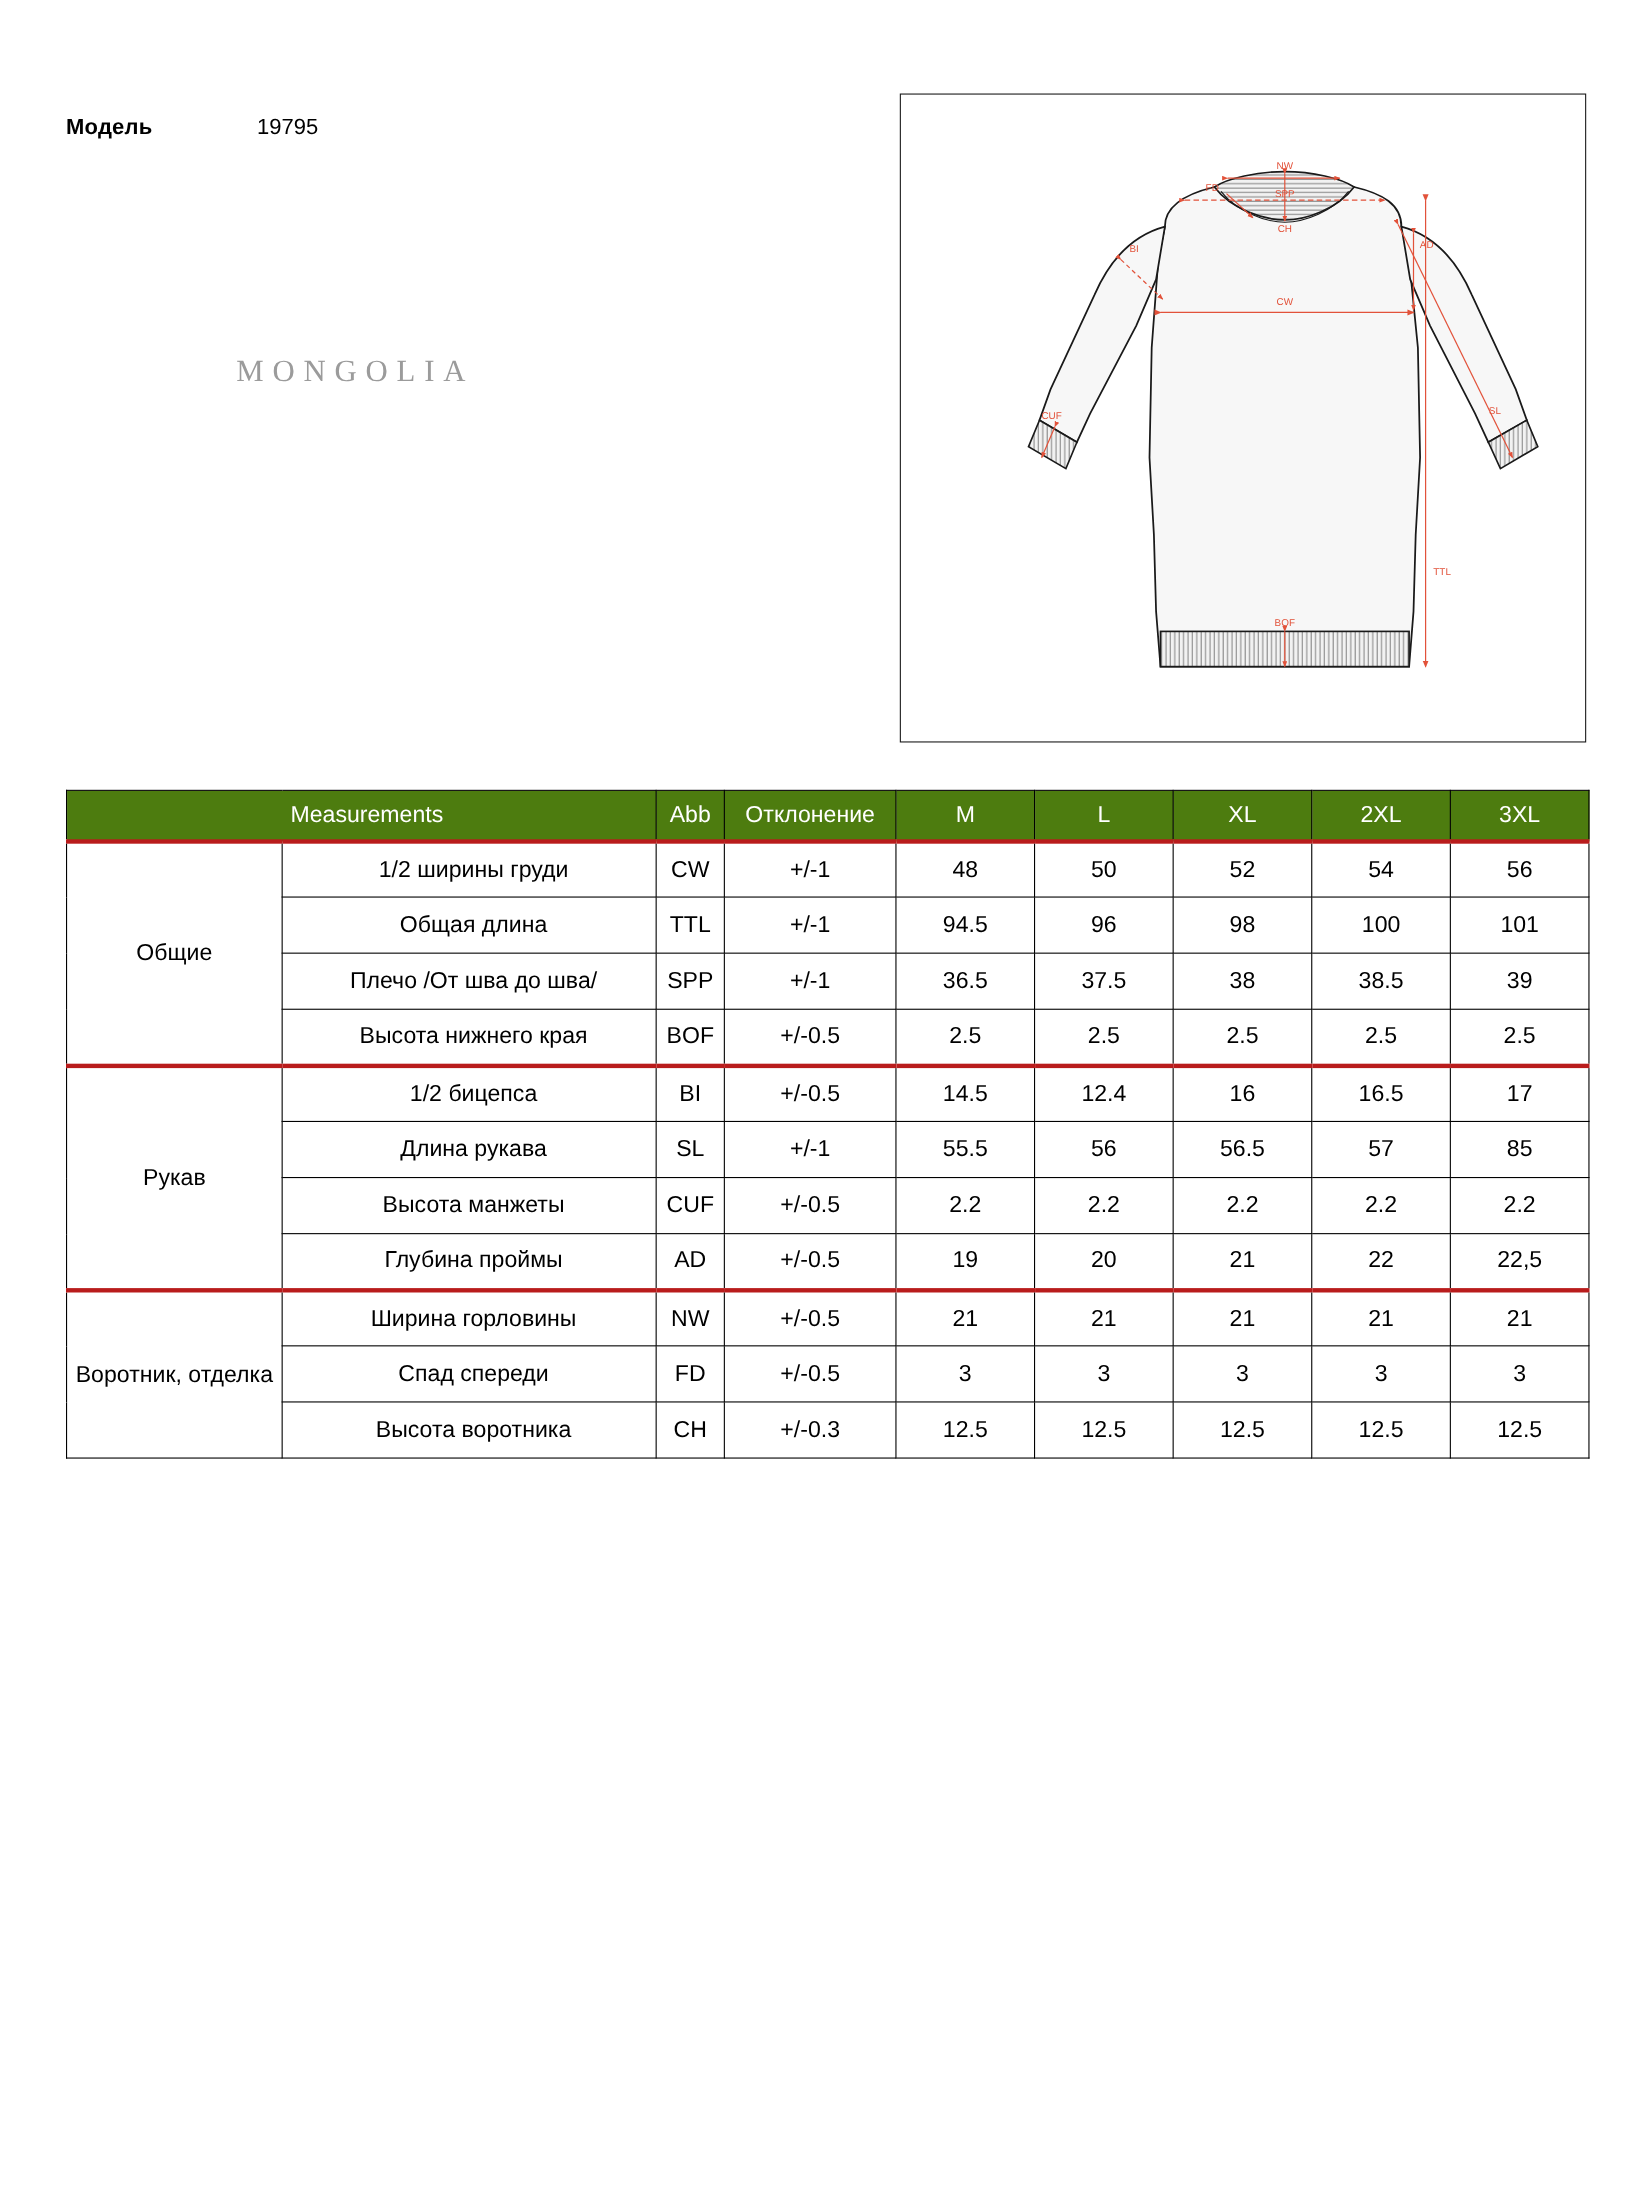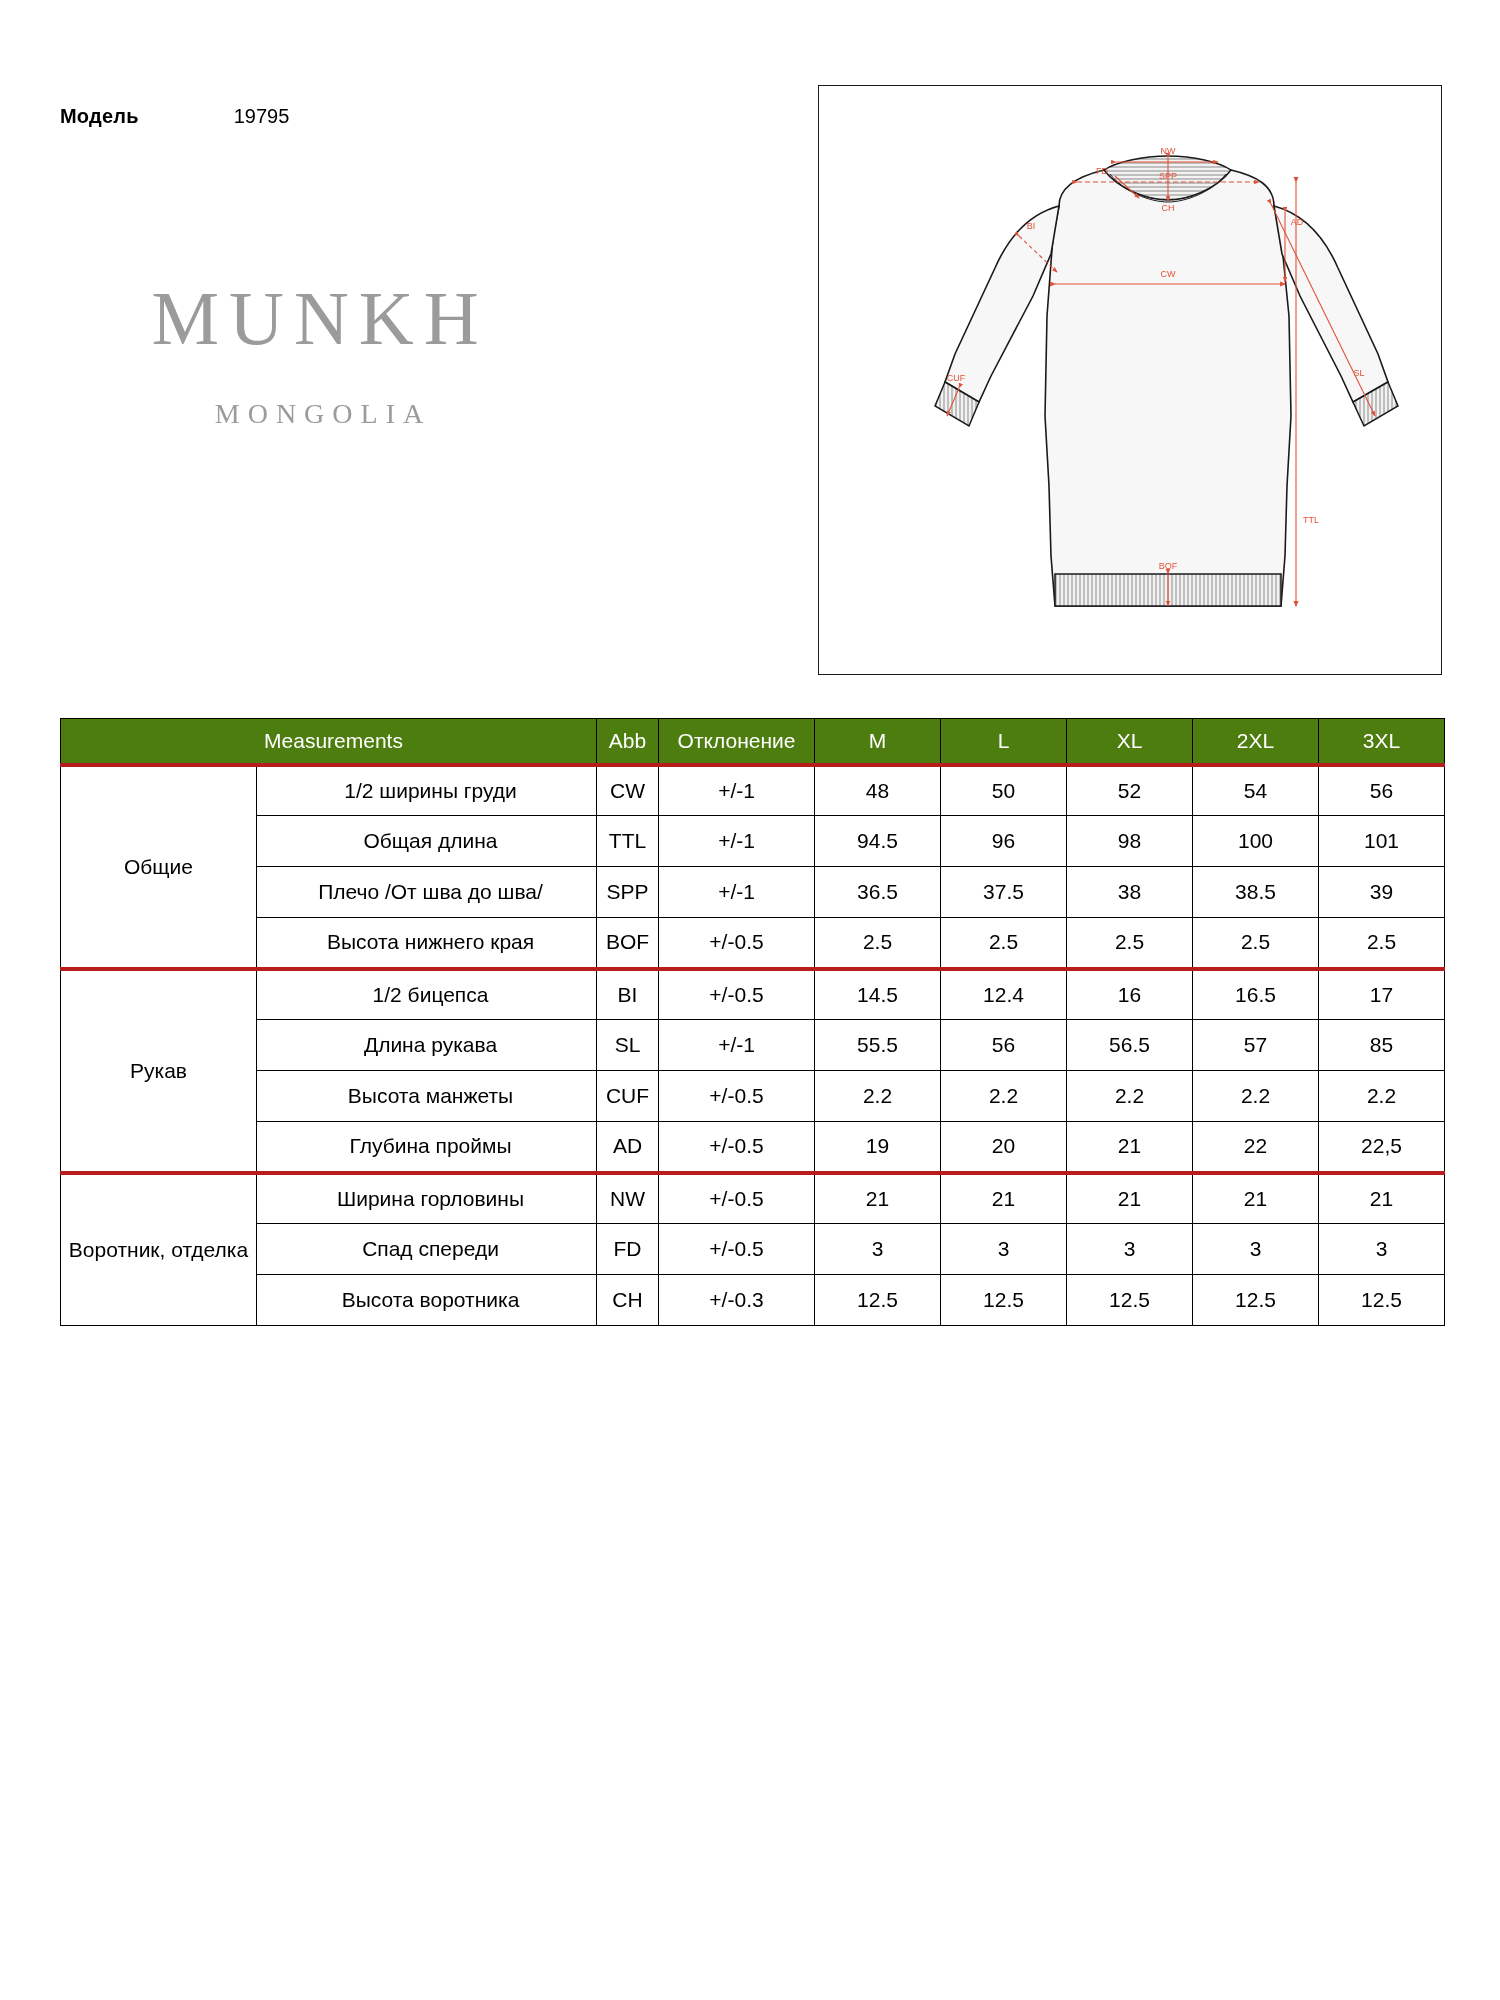--- a/index.html
+++ b/index.html
@@ -125,21 +125,20 @@
 </style>
 </head>
 <body>
 
 <div class="model-row">
   <span class="model-label">Модель</span>
   <span class="model-value">19795</span>
 </div>
 
 <div class="logo-block">
-  <div class="logo-main">MUNKH</div>
   <div class="logo-sub">MONGOLIA</div>
 </div>
 
 <div class="tech-box">
   <svg width="620" height="586" viewBox="0 0 620 586">
     <defs>
       <marker id="ah" markerWidth="7" markerHeight="7" refX="5" refY="2.5" orient="auto">
         <path d="M0,0 L6,2.5 L0,5 z" fill="#e2523a"></path>
       </marker>
       <marker id="ahs" markerWidth="6" markerHeight="6" refX="4.5" refY="2" orient="auto">

